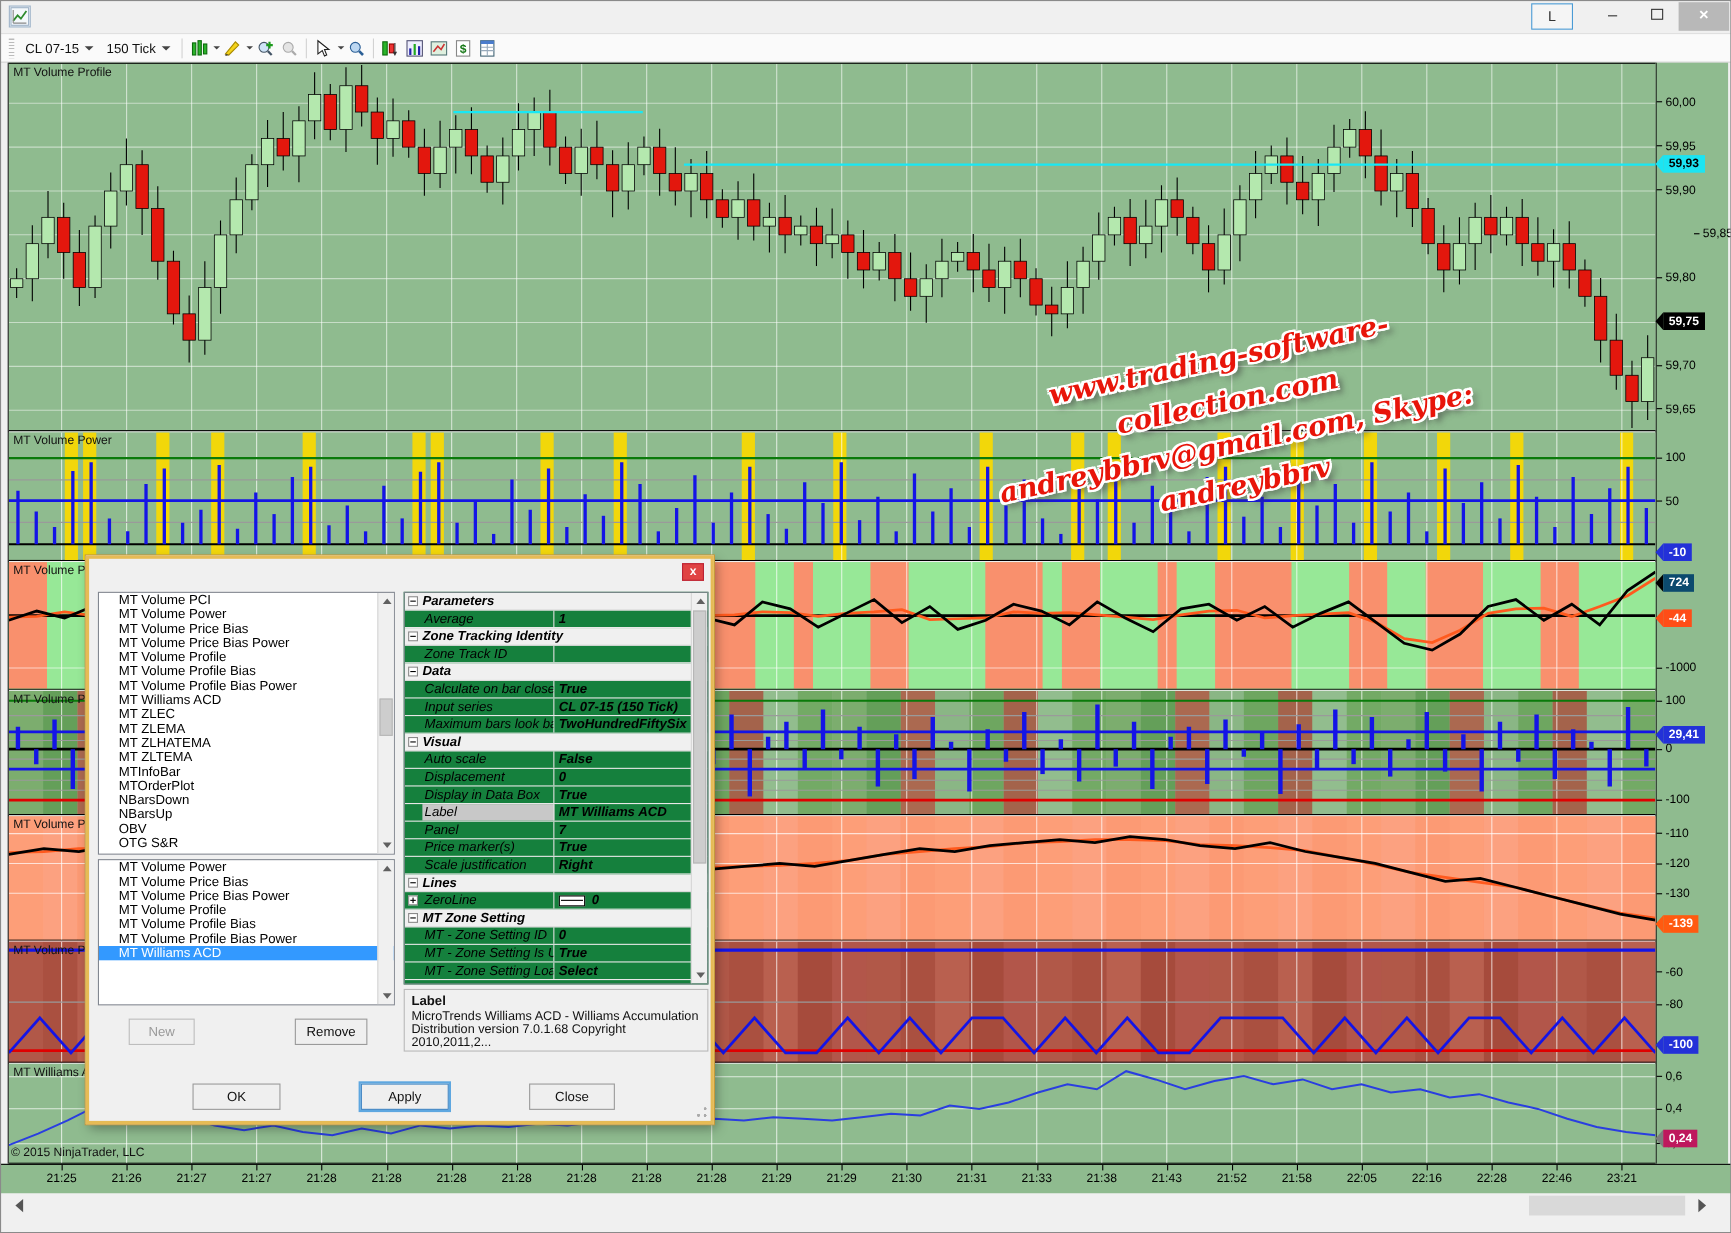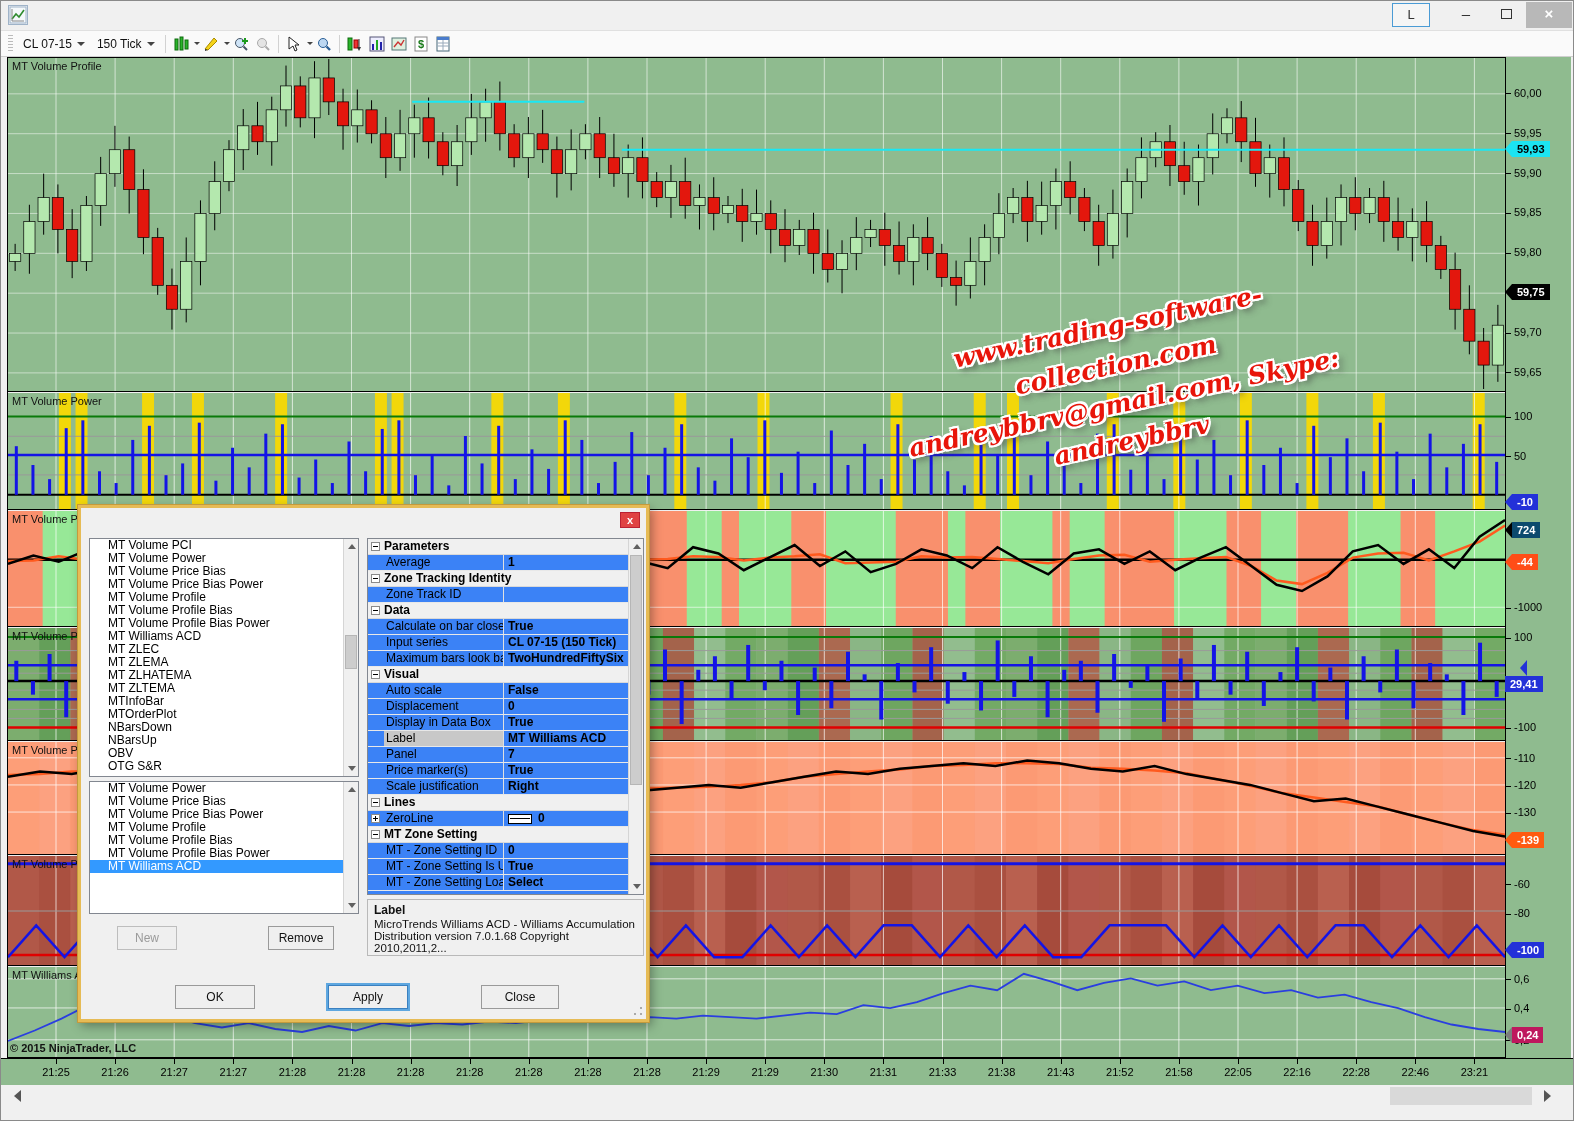--- a/index.html
+++ b/index.html
@@ -38,21 +38,21 @@
   .leftedge { position:absolute; left:7px; top:0; width:1px; height:1001px; background:#000; }
   .tick { position:absolute; left:1506px; font-size:11px; color:#000; white-space:nowrap; }
   .tick i { display:inline-block; width:5px; height:1px; background:#000; vertical-align:middle; margin-right:3px; }
   .marker { position:absolute; left:1505px; display:flex; align-items:center; z-index:4; }
   .marker .tri { width:0; height:0; border-top:8px solid transparent; border-bottom:8px solid transparent; border-right:7px solid #000; }
   .marker .lab { height:16px; line-height:16px; padding:0 5px; font-size:11px; font-weight:bold; }
 
   .watermark { position:absolute; left:880px; top:250px; width:480px; transform:rotate(-12deg); z-index:6; text-align:center; font-family:"DejaVu Serif",serif; font-style:italic; font-weight:bold; color:#e8150a; font-size:25px; line-height:1.55;
     text-shadow:-2px -2px 0 #fff, 2px -2px 0 #fff, -2px 2px 0 #fff, 2px 2px 0 #fff, 0 -2px 0 #fff, 0 2px 0 #fff, -2px 0 0 #fff, 2px 0 0 #fff, 4px 5px 6px rgba(60,60,60,.75); }
 
-  .copyright { position:absolute; left:10px; top:985px; font-size:11px; color:#111; z-index:3;font-weight:bold; }
+  .copyright { position:absolute; left:10px; top:985px; font-size:11px; color:#111; z-index:3; }
 
   
   .timeband { position:absolute; left:0; top:1001px; width:1574px; height:27px; background:#8fbb8f; border-top:1px solid #000; }
   .tmark { position:absolute; top:0; width:1px; height:5px; background:#000; }
   .tlab { position:absolute; top:7px; font-size:11px; color:#000; transform:translateX(-50%); }
 
   
   .hscroll { position:absolute; left:0; top:1028px; width:1574px; height:22px; background:#f0f0f0; }
   .harrow { position:absolute; top:5px; width:0; height:0; border-top:6px solid transparent; border-bottom:6px solid transparent; }
   .harrow.left { left:14px; border-right:7px solid #555; }
@@ -67,21 +67,21 @@
   .list .it { height:13px; line-height:13px; padding-left:18px; white-space:nowrap; color:#000; }
   .list .it.sel { background:#3399ff; color:#fff; }
   .vsb { position:absolute; right:0; top:0; bottom:0; width:15px; background:#f0f0f0; border-left:1px solid #d5d5d5; }
   .vsb .up, .vsb .dn { position:absolute; left:4px; width:0; height:0; border-left:4px solid transparent; border-right:4px solid transparent; }
   .vsb .up { top:5px; border-bottom:5px solid #606060; }
   .vsb .dn { bottom:5px; border-top:5px solid #606060; }
   .vsb .th { position:absolute; left:1px; width:12px; background:#cdcdcd; border:1px solid #b6b6b6; }
   .avail { left:8px; top:30px; width:270px; height:239px; }
   .applied { left:8px; top:273px; width:270px; height:133px; }
 
-  .props { position:absolute; left:286px; top:30px; width:277px; height:357px; background:#3b82f6; border:1px solid #828790; overflow:hidden; font-size:12px; }
+  .props { position:absolute; left:286px; top:30px; width:277px; height:357px; background:#15803d; border:1px solid #828790; overflow:hidden; font-size:12px;font-style:italic; }
   .prow { display:flex; height:16px; line-height:15px; border-bottom:1px solid #e8e8e8; position:relative; }
   .prow.cat { background:#f0f0f0; font-weight:bold; border-bottom:1px solid #d9d9d9; }
   .exp { width:9px; height:9px; border:1px solid #8a8a8a; background:#fff; position:relative; margin:3px 4px 0 3px; flex:0 0 9px; }
   .exp::after { content:""; position:absolute; left:1px; right:1px; top:3px; height:1px; background:#000; }
   .exp.plus::before { content:""; position:absolute; top:1px; bottom:1px; left:3px; width:1px; background:#000; }
   .prow .pl { width:120px; padding-left:2px; overflow:hidden; white-space:nowrap; border-right:1px solid #e0e0e0; color:#000; }
   .prow.hl .pl { background:#c8c8c8; }
   .prow .pv { flex:1; padding-left:4px; font-weight:bold; overflow:hidden; white-space:nowrap; color:#000; display:flex; align-items:center; }
   .lnsw { display:inline-block; width:24px; height:10px; background:#fff; border:1.5px solid #000; position:relative; margin-right:6px; }
   .lnsw::after { content:""; position:absolute; left:1px; right:1px; top:3px; height:1.5px; background:#000; }
@@ -1050,21 +1050,21 @@
           <line x1="0" x2="1497" y1="72.8" y2="72.8" stroke="rgba(255,255,255,0.7)" stroke-width="1"></line>
           <polyline points="0.0,74.0 26.7,63.5 53.5,51.6 80.2,38.1 106.9,33.7 133.7,41.1 160.4,48.6 187.1,56.1 213.9,60.5 240.6,56.1 267.3,62.0 294.1,65.0 320.8,59.0 347.5,63.5 374.3,56.1 401.0,59.0 427.7,56.1 454.4,57.5 481.2,54.6 507.9,56.1 534.6,53.1 561.4,54.6 588.1,51.6 614.8,53.1 641.6,50.1 668.3,51.6 695.0,48.6 721.8,50.1 748.5,51.6 775.2,48.6 802.0,45.6 828.7,47.1 855.4,38.1 882.2,41.1 908.9,35.2 935.6,26.2 962.4,18.7 989.1,23.2 1015.8,6.8 1042.6,14.3 1069.3,23.2 1096.0,15.8 1122.8,11.3 1149.5,18.7 1176.2,14.3 1202.9,23.2 1229.7,18.7 1256.4,26.2 1283.1,23.2 1309.9,30.7 1336.6,27.7 1363.3,35.2 1390.1,41.1 1416.8,50.1 1443.5,57.5 1470.3,62.0 1497.0,65.0" fill="none" stroke="#2a3ee0" stroke-width="1.8"></polyline>
         </svg>
         <span class="plabel">MT Williams ACD</span>
       </div>
     </div>
   <div id="axisitems">
       <span class="tick" style="top: 29.845px;"><i></i>60,00</span>
       <span class="tick" style="top: 69.71px;"><i></i>59,95</span>
       <span class="tick" style="top: 109.575px;"><i></i>59,90</span>
-      <span class="tick" style="top: 149.44px;"><i></i>59,85</span>
+      <span class="tick" style="top: 149.44px; margin-left: 34px;"><i></i>59,85</span>
       <span class="tick" style="top: 189.305px;"><i></i>59,80</span>
       <span class="tick" style="top: 269.035px;"><i></i>59,70</span>
       <span class="tick" style="top: 308.9px;"><i></i>59,65</span>
       <span class="marker" style="top: 83.79px;">
         <span class="tri" style="border-right-color:#1ce4f2"></span>
         <span class="lab" style="background:#1ce4f2;color:#000">59,93</span>
       </span>
       <span class="marker" style="top: 227.17px;">
         <span class="tri" style="border-right-color:#000000"></span>
         <span class="lab" style="background:#000000;color:#fff">59,75</span>
@@ -1080,21 +1080,21 @@
         <span class="tri" style="border-right-color:#000000"></span>
         <span class="lab" style="background:#0c4a6e;color:#fff">724</span>
       </span>
       <span class="marker" style="top: 497.04px;">
         <span class="tri" style="border-right-color:#ff4d17"></span>
         <span class="lab" style="background:#ff4d17;color:#fff">-44</span>
       </span>
       <span class="tick" style="top: 574.04px;"><i></i>100</span>
       <span class="tick" style="top: 618.11px;"><i></i>0</span>
       <span class="tick" style="top: 663.988px;"><i></i>-100</span>
-      <span class="marker" style="top: 603.002px; flex-direction: column;">
+      <span class="marker" style="top: 603.002px;">
         <span class="tri" style="border-right-color:#2331d8"></span>
         <span class="lab" style="background:#2331d8;color:#fff">29,41</span>
       </span>
       <span class="tick" style="top: 694.82px;"><i></i>-110</span>
       <span class="tick" style="top: 721.94px;"><i></i>-120</span>
       <span class="tick" style="top: 749.06px;"><i></i>-130</span>
       <span class="marker" style="top: 774.971px;">
         <span class="tri" style="border-right-color:#ff5a10"></span>
         <span class="lab" style="background:#ff5a10;color:#fff">-139</span>
       </span>

